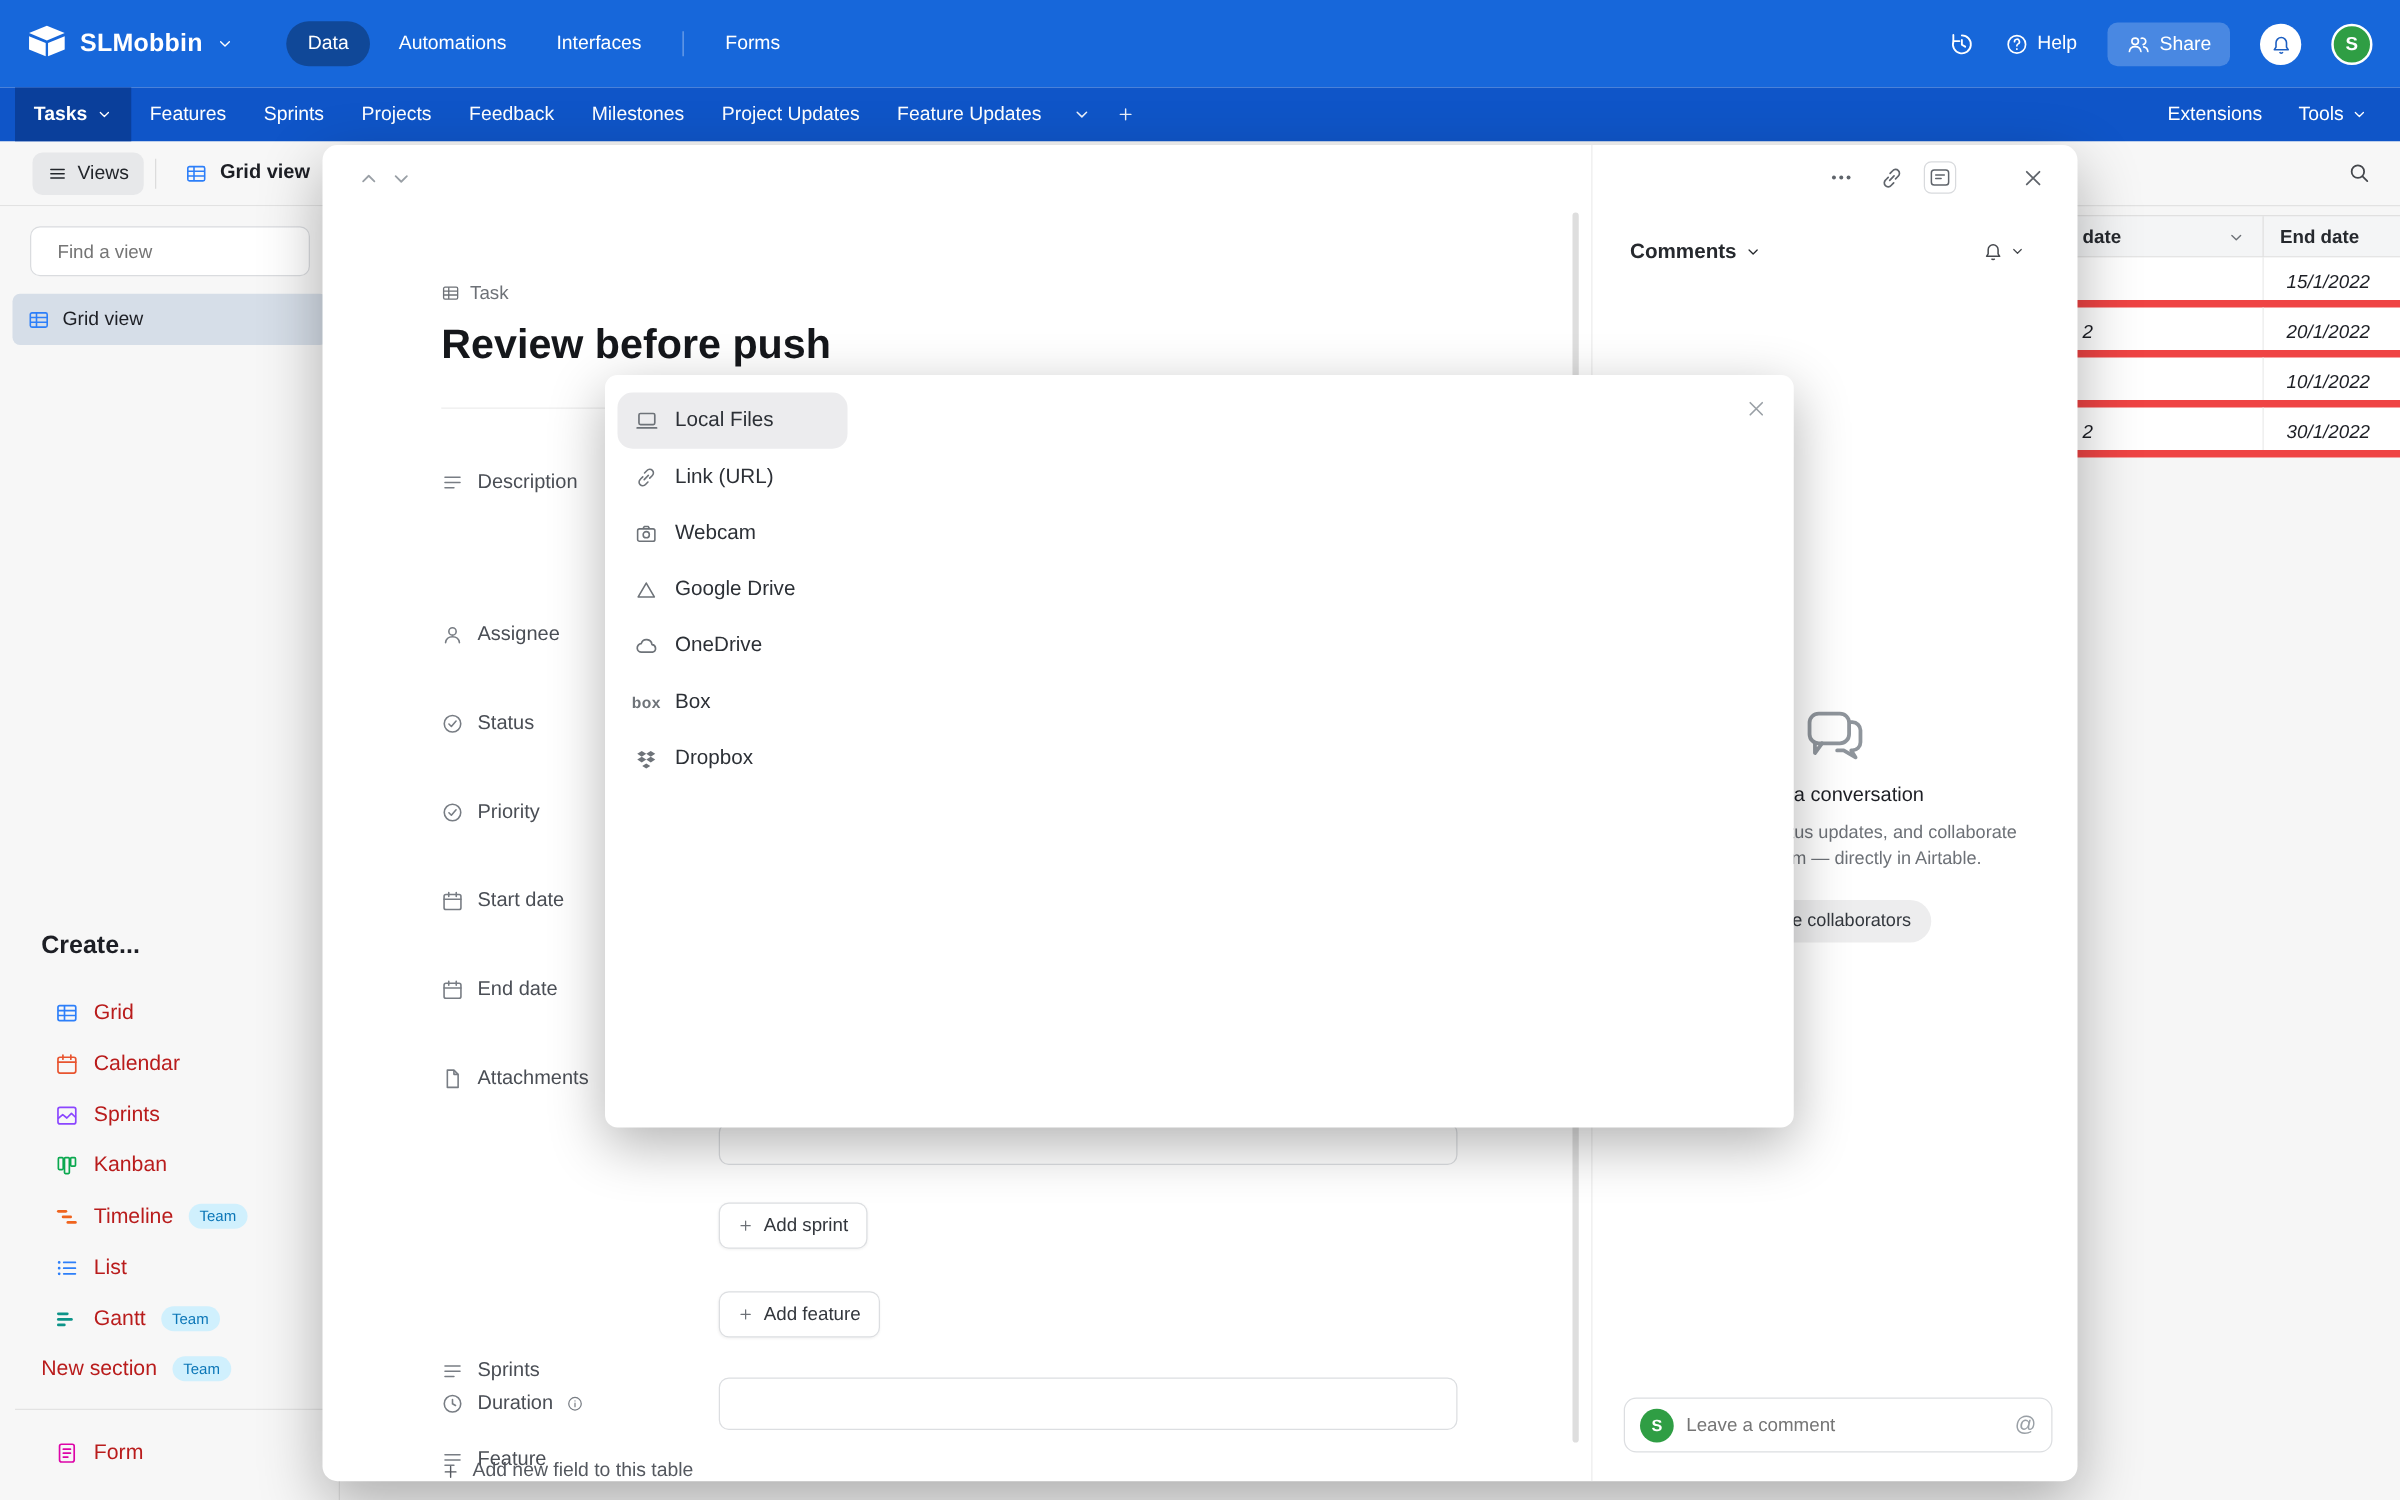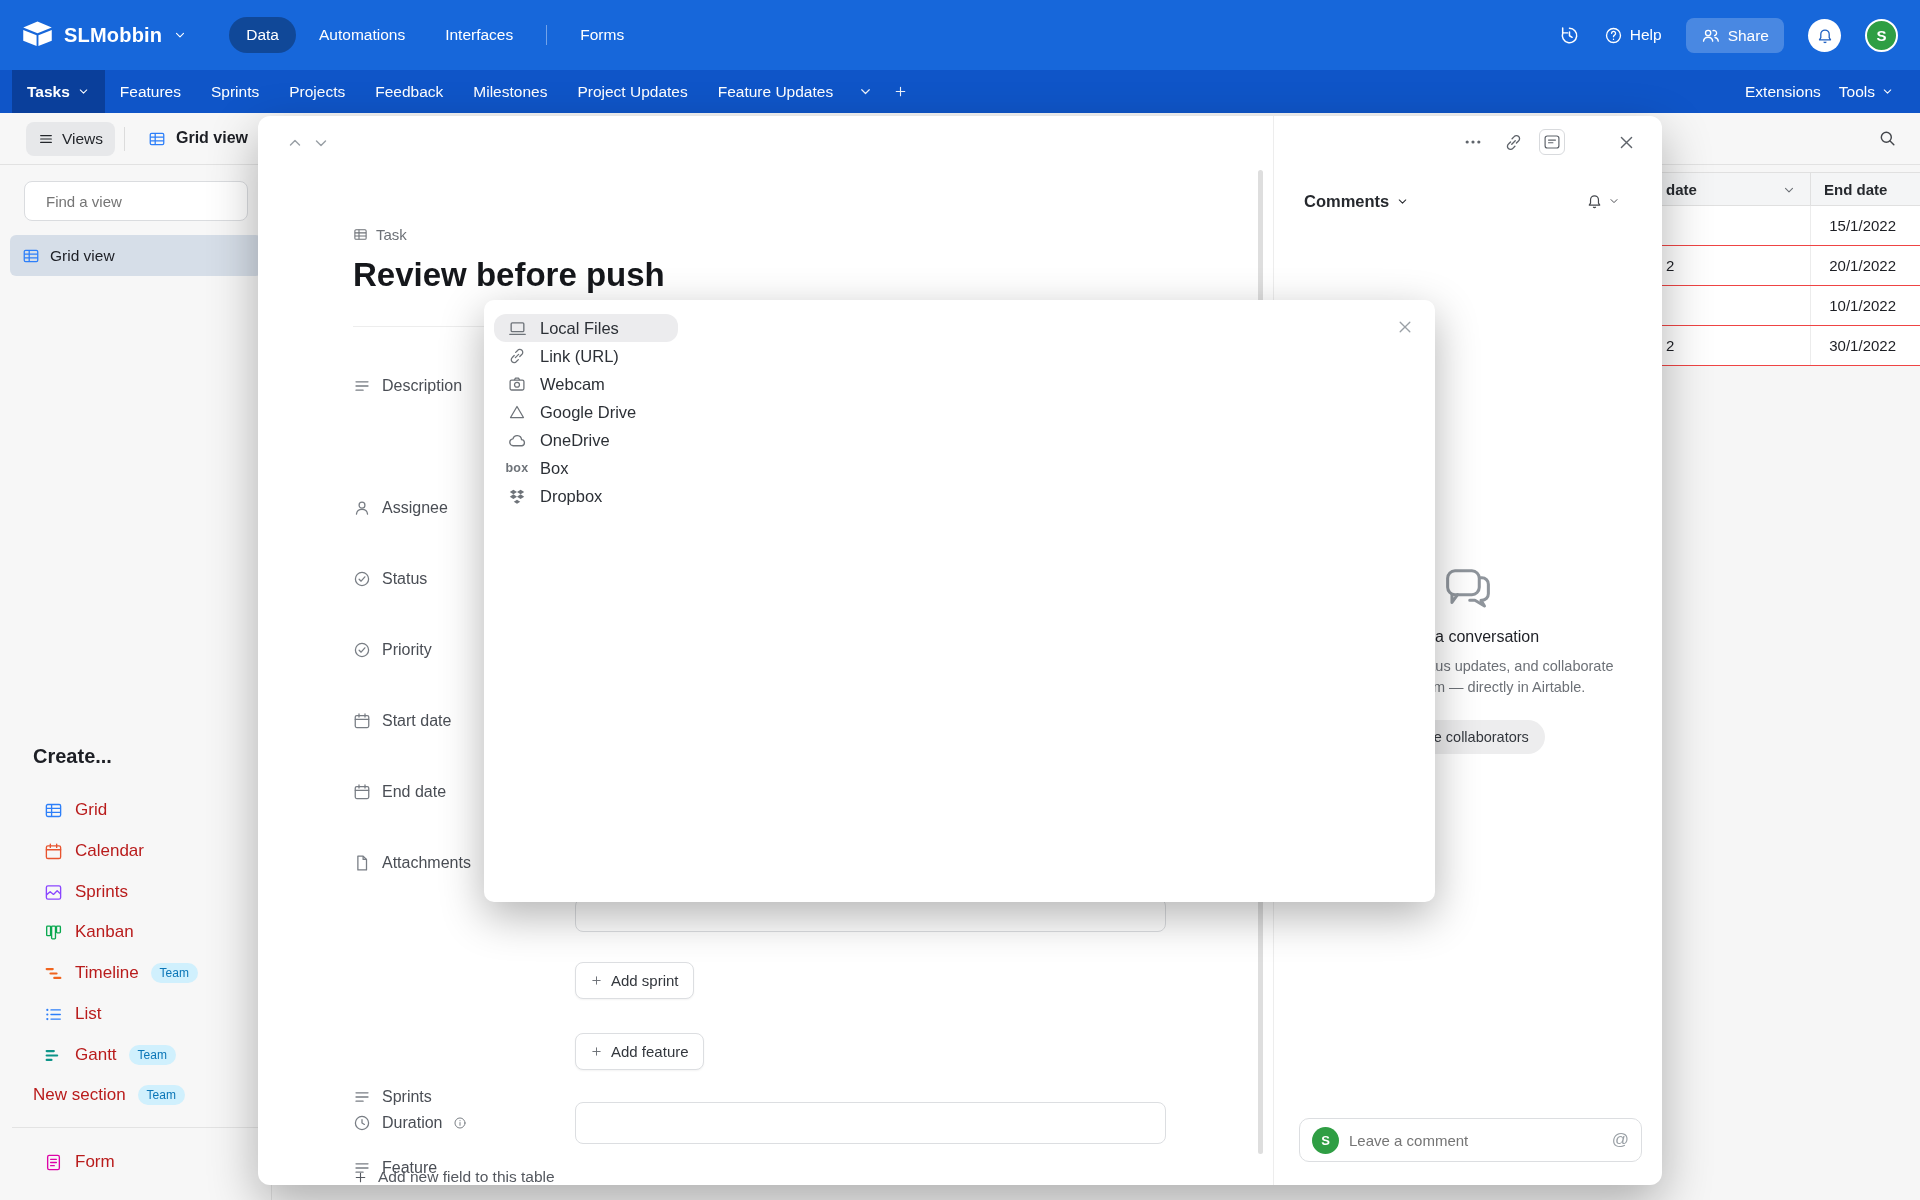--- a/index.html
+++ b/index.html
@@ -20,21 +20,21 @@
   .tb-help{display:flex;align-items:center;gap:7px;font-size:15.5px;}
   .share-btn{display:flex;align-items:flex-end;gap:8px;background:rgba(255,255,255,.22);border-radius:8px;padding:8px 15px;font-size:15.5px;cursor:pointer;}
   .bell-btn{width:33px;height:33px;border-radius:50%;background:#ffffff;color:#1d5fc2;display:flex;align-items:center;justify-content:center;cursor:pointer;}
   .tb-avatar{width:33px;height:33px;border-radius:50%;background:#2f9e44;border:2px solid #fff;color:#fff;display:flex;align-items:center;justify-content:center;font-size:15px;font-weight:bold;cursor:pointer;}
 
   
   .tabbar{position:absolute;left:0;top:70px;width:100%;height:43px;background:#0f55c8;display:flex;align-items:stretch;color:#fff;padding-left:12px;z-index:5;}
   .tab{display:flex;align-items:center;gap:7px;padding:0 15px;font-size:15.5px;white-space:nowrap;cursor:pointer;}
   .tab.active{background:#0a3f9b;font-weight:bold;}
   .tab-iconbtn{display:flex;align-items:center;padding:0 10px;opacity:.92;cursor:pointer;}
-  .tabbar-right{margin-left:auto;display:flex;align-items:center;gap:18px;padding-right:26px;font-size:15.5px;}
+  .tabbar-right{margin-left:auto;display:flex;align-items:center;gap:29px;padding-right:26px;font-size:15.5px;}
   .tools{display:flex;align-items:center;gap:6px;cursor:pointer;}
 
   
   .viewbar{position:absolute;left:0;top:113px;width:100%;height:52px;background:#f7f7f7;border-bottom:1px solid #e2e2e2;}
   .views-btn{position:absolute;left:26px;top:9px;height:34px;display:flex;align-items:center;gap:8px;padding:0 12px;background:#e7e8ea;border-radius:8px;font-size:15.5px;color:#23262b;cursor:pointer;}
   .vb-sep{position:absolute;left:124px;top:14px;width:1px;height:24px;background:#dcdcdc;}
   .vb-viewicon{position:absolute;left:148px;top:17px;color:#2d7ff9;}
   .vb-viewname{position:absolute;left:176px;top:16px;font-size:16px;font-weight:bold;color:#1d1f25;}
   .vb-search{position:absolute;left:1878px;top:16px;color:#44474c;cursor:pointer;}
 
@@ -49,21 +49,21 @@
   .sb-item{position:absolute;left:0;width:272px;height:38px;display:flex;align-items:center;padding-left:44px;gap:12px;cursor:pointer;}
   .sb-item.sb-noicon{padding-left:33px;}
   .sb-label{font-size:17px;color:#b91c1c;}
   .badge{font-size:12px;padding:3px 9px;border-radius:10px;background:#d0f0fd;color:#0b76b7;}
   .sb-divider{position:absolute;left:12px;top:962px;width:248px;height:1px;background:#e3e3e3;}
 
   
   .grid-head{position:absolute;left:1650px;top:172px;width:270px;height:34px;background:#f4f5f6;border-top:1px solid #e0e0e0;border-bottom:1px solid #e0e0e0;}
   .gh-label{position:absolute;top:8px;font-size:15px;font-weight:bold;color:#26292e;}
   .grid-rows{position:absolute;left:1650px;top:206px;width:270px;background:#fff;}
-  .g-row{height:40px;border-bottom:1px solid #ef4444;position:relative;}
+  .g-row{height:40px;border-bottom:6px solid #ef4444;position:relative;font-style:italic;}
   .g-frag{position:absolute;left:16px;top:11px;font-size:15px;}
   .g-date{position:absolute;right:24px;top:11px;font-size:15px;}
   .g-colsep{position:absolute;left:160px;top:0;bottom:0;width:1px;background:#ececec;}
   .grid-bottomrow{position:absolute;left:1650px;top:1120px;width:270px;height:41px;background:#fff;border-top:1px solid #e2e2e2;border-bottom:1px solid #e2e2e2;}
 
   
   .modal{position:absolute;left:258px;top:116px;width:1404px;height:1069px;background:#fff;border-radius:12px;box-shadow:0 18px 50px rgba(0,0,0,.30);z-index:20;overflow:hidden;}
   .m-iconbtn{position:absolute;width:26px;height:26px;display:flex;align-items:center;justify-content:center;color:#5f646b;cursor:pointer;}
   .m-chev{color:#9aa0a6;}
   .panelbtn{border:1px solid #d8dadd;border-radius:6px;background:#fff;}
@@ -90,21 +90,21 @@
   .ce-btn{display:inline-flex;margin-top:22px;padding:9px 16px;border-radius:18px;background:#ededee;font-size:14.5px;color:#33373d;cursor:pointer;}
   .composer{position:absolute;left:25px;top:1002px;width:343px;height:44px;border:1px solid #dcdee1;border-radius:10px;display:flex;align-items:center;gap:10px;padding:0 12px;}
   .cavatar{width:27px;height:27px;border-radius:50%;background:#2f9e44;color:#fff;font-size:13px;font-weight:bold;display:flex;align-items:center;justify-content:center;flex:none;}
   .composer input{flex:1;border:none;outline:none;font-size:15px;font-family:inherit;background:transparent;color:#1d1f25;min-width:0;}
   .composer .at{color:#9aa0a6;font-size:17px;cursor:pointer;}
 
   
   .dialog{position:absolute;left:484px;top:300px;width:951px;height:602px;background:#fff;border-radius:10px;box-shadow:0 14px 44px rgba(0,0,0,.30);z-index:40;}
   .d-close{position:absolute;left:908px;top:14px;width:26px;height:26px;display:flex;align-items:center;justify-content:center;color:#9aa0a6;cursor:pointer;}
   .src-list{position:absolute;left:10px;top:14px;width:184px;}
-  .src-item{display:flex;align-items:center;gap:13px;height:28px;padding:0 13px;border-radius:12px;font-size:16.5px;color:#2c3036;cursor:pointer;}
+  .src-item{display:flex;align-items:center;gap:13px;height:45px;padding:0 13px;border-radius:12px;font-size:16.5px;color:#2c3036;cursor:pointer;}
   .src-item.selected{background:#ececee;}
   .src-ic{color:#6e7379;width:20px;display:flex;justify-content:center;}
   .box-logo{font-weight:bold;font-size:12.5px;color:#6e7379;letter-spacing:.3px;}
   .dropzone{position:absolute;left:208px;top:6px;width:735px;height:590px;border:1px dashed #d7d9db;border-radius:8px;display:flex;flex-direction:column;align-items:center;justify-content:center;padding-top:24px;}
   .dz-text{margin-top:18px;font-size:18px;color:#3a3d42;}
   .dz-text .browse{color:#2d7ff9;font-weight:bold;cursor:pointer;}
 </style>
 </head>
 <body>
 

